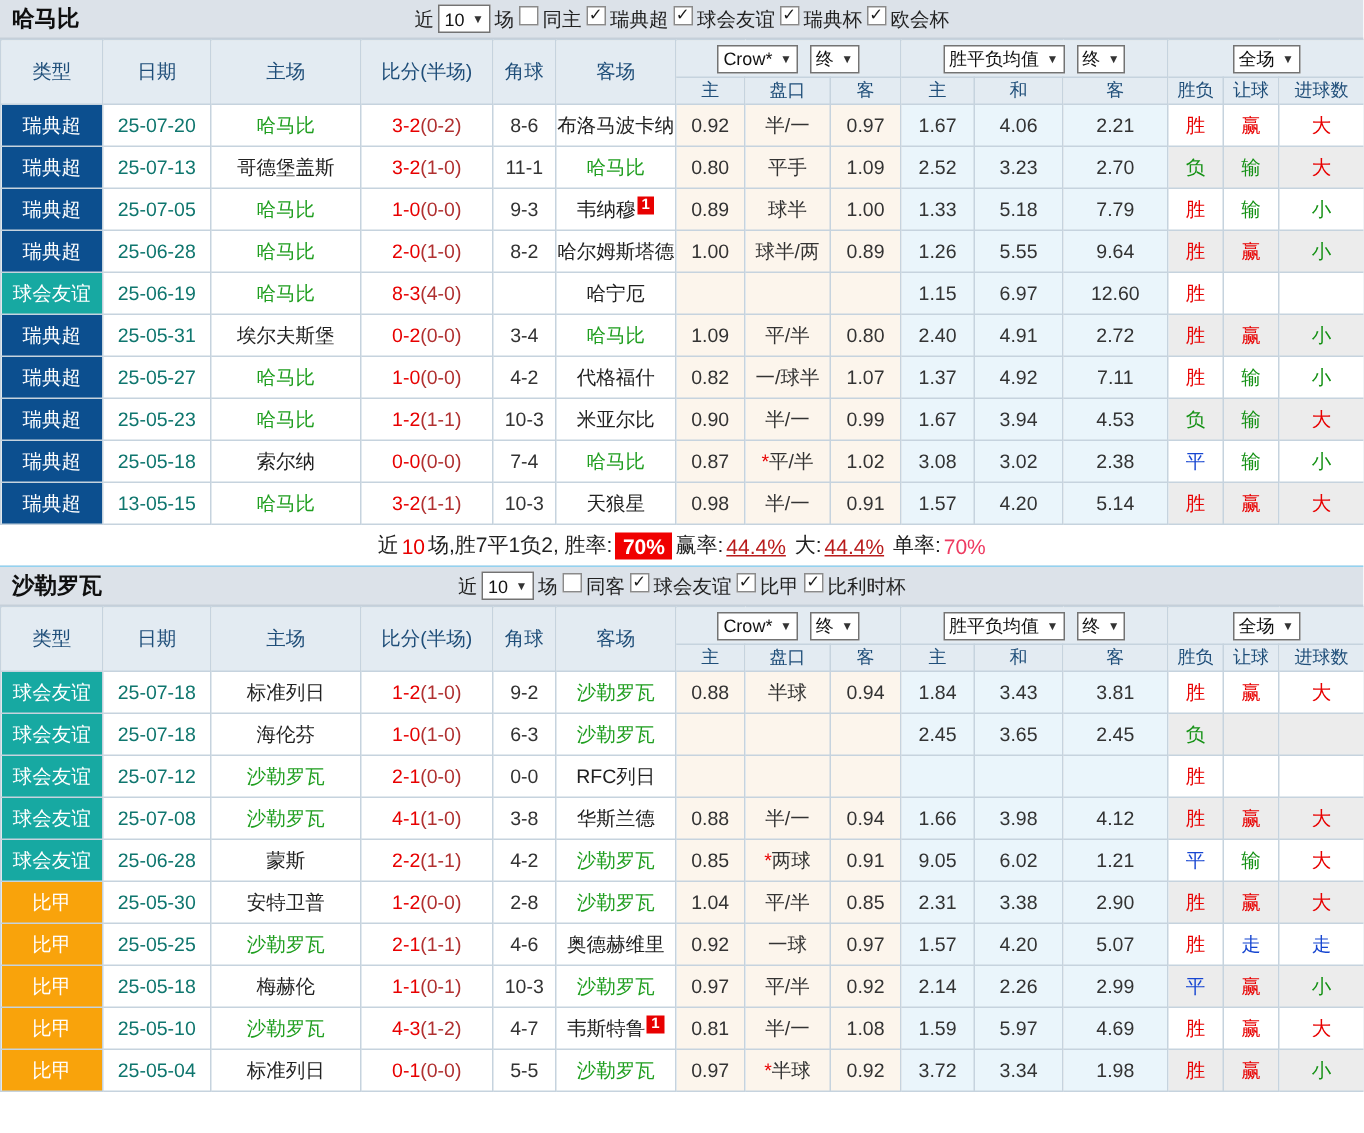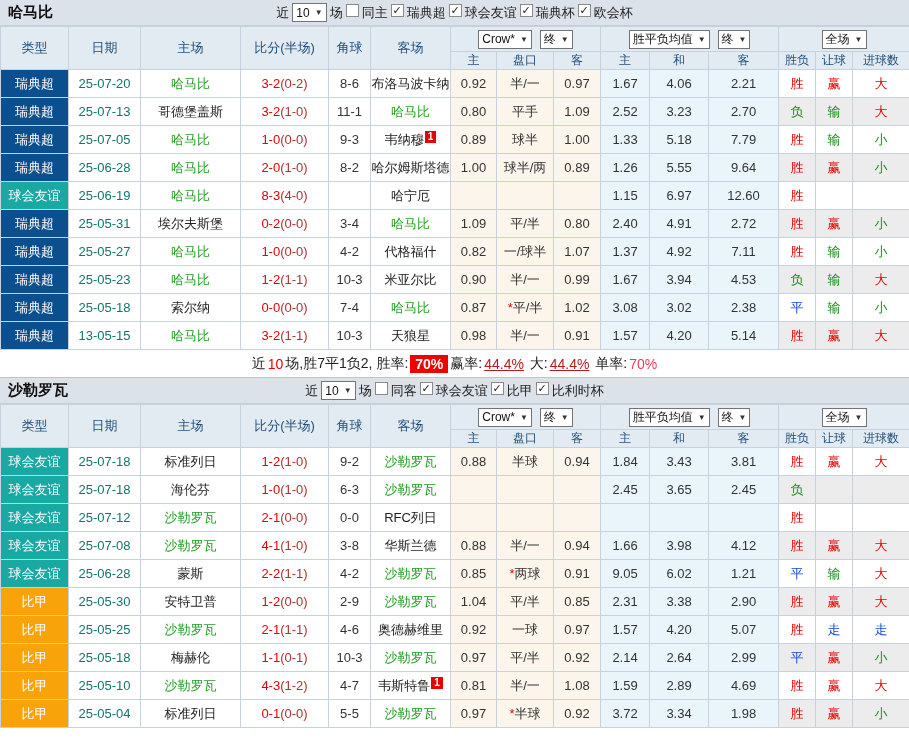--- a/index.html
+++ b/index.html
@@ -565,21 +565,21 @@
               <td class="avg">1.21</td>
               <td class="res" style="color: rgb(23, 70, 209);">平</td>
               <td class="res" style="color: rgb(20, 145, 20);">输</td>
               <td class="res" style="color: rgb(232, 0, 0);">大</td>
             </tr>
             <tr class="even">
               <td class="league" style="background: rgb(249, 163, 11);">比甲</td>
               <td class="date">25-05-30</td>
               <td class="team"><span>安特卫普</span></td>
               <td class="score"><span class="ft">1-2</span><span class="ht">(0-0)</span></td>
-              <td class="corner">2-9</td>
+              <td class="corner">2-8</td>
               <td class="team"><span class="sel">沙勒罗瓦</span></td>
               <td class="crow">1.04</td>
               <td class="crow">平/半</td>
               <td class="crow">0.85</td>
               <td class="avg">2.31</td>
               <td class="avg">3.38</td>
               <td class="avg">2.90</td>
               <td class="res" style="color: rgb(232, 0, 0);">胜</td>
               <td class="res" style="color: rgb(232, 0, 0);">赢</td>
               <td class="res" style="color: rgb(232, 0, 0);">大</td>
@@ -605,38 +605,38 @@
               <td class="league" style="background: rgb(249, 163, 11);">比甲</td>
               <td class="date">25-05-18</td>
               <td class="team"><span>梅赫伦</span></td>
               <td class="score"><span class="ft">1-1</span><span class="ht">(0-1)</span></td>
               <td class="corner">10-3</td>
               <td class="team"><span class="sel">沙勒罗瓦</span></td>
               <td class="crow">0.97</td>
               <td class="crow">平/半</td>
               <td class="crow">0.92</td>
               <td class="avg">2.14</td>
-              <td class="avg">2.64</td>
+              <td class="avg">2.26</td>
               <td class="avg">2.99</td>
               <td class="res" style="color: rgb(23, 70, 209);">平</td>
               <td class="res" style="color: rgb(232, 0, 0);">赢</td>
               <td class="res" style="color: rgb(20, 145, 20);">小</td>
             </tr>
             <tr>
               <td class="league" style="background: rgb(249, 163, 11);">比甲</td>
               <td class="date">25-05-10</td>
               <td class="team"><span class="sel">沙勒罗瓦</span></td>
               <td class="score"><span class="ft">4-3</span><span class="ht">(1-2)</span></td>
               <td class="corner">4-7</td>
               <td class="team"><span>韦斯特鲁</span><span class="card">1</span></td>
               <td class="crow">0.81</td>
               <td class="crow">半/一</td>
               <td class="crow">1.08</td>
               <td class="avg">1.59</td>
-              <td class="avg">2.89</td>
+              <td class="avg">5.97</td>
               <td class="avg">4.69</td>
               <td class="res" style="color: rgb(232, 0, 0);">胜</td>
               <td class="res" style="color: rgb(232, 0, 0);">赢</td>
               <td class="res" style="color: rgb(232, 0, 0);">大</td>
             </tr>
             <tr class="even">
               <td class="league" style="background: rgb(249, 163, 11);">比甲</td>
               <td class="date">25-05-04</td>
               <td class="team"><span>标准列日</span></td>
               <td class="score"><span class="ft">0-1</span><span class="ht">(0-0)</span></td>

